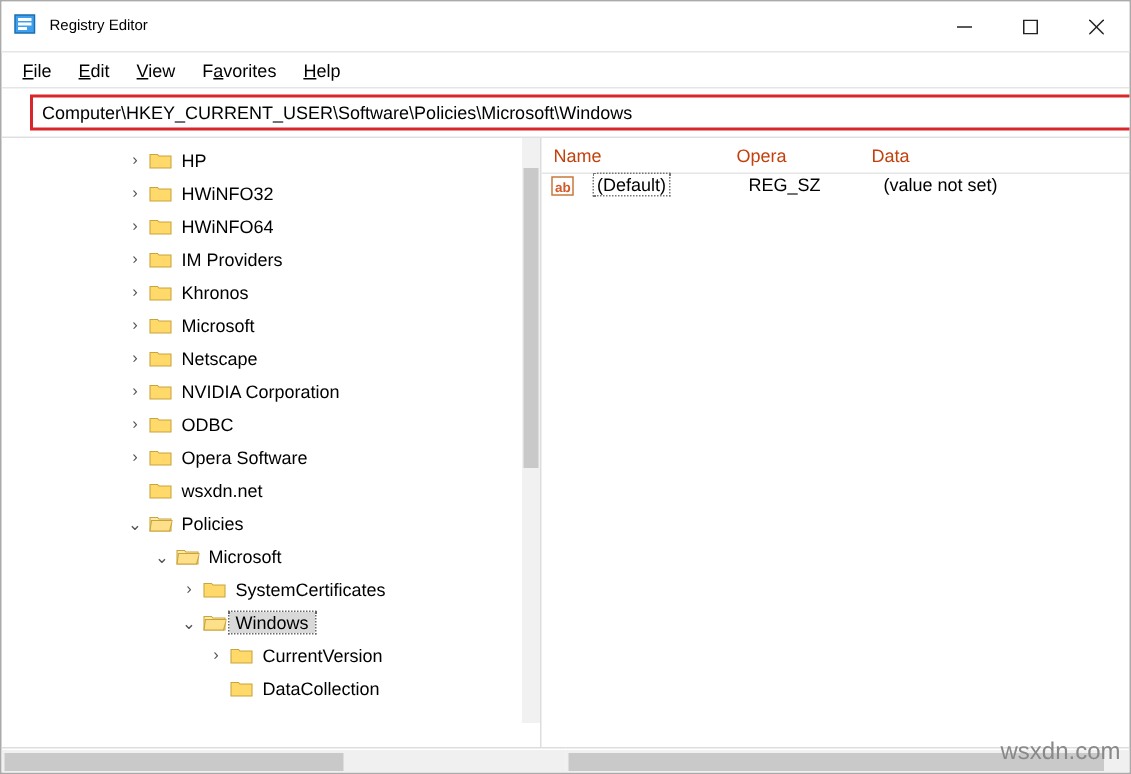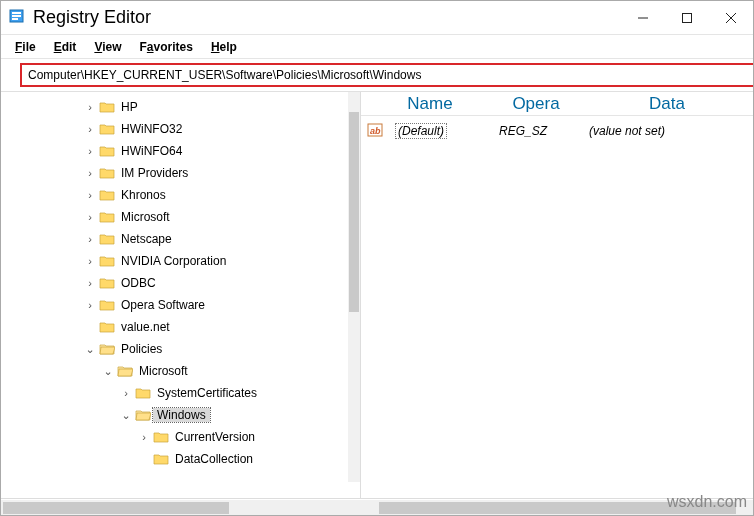--- a/index.html
+++ b/index.html
@@ -16,37 +16,37 @@
     .titlebar {
       height: 34px;
       display: flex;
       align-items: center;
       justify-content: space-between;
       padding: 0 0 0 8px;
       background: #fff;
       border-bottom: 1px solid #e5e5e5;
     }
     .titlebar-left { display: flex; align-items: center; gap: 8px; }
-    .title-text { font-size: 18px; }
+    .title-text { font-size: 10px; }
     .titlebar-right { display: flex; }
     .winbtn {
       width: 44px; height: 32px;
       display: flex; align-items: center; justify-content: center;
       font-size: 14px; color: #222;
       cursor: default;
     }
     .menubar {
       display: flex;
       gap: 2px;
       padding: 2px 6px;
       border-bottom: 1px solid #e5e5e5;
       height: 24px;
       align-items: center;
     }
-    .menuitem { padding: 2px 8px; cursor: default; font-weight: bold; }
+    .menuitem { padding: 2px 8px; cursor: default; }
     .menuitem u { text-decoration: underline; }
     .addressbar {
       padding: 4px 6px;
       border-bottom: 1px solid #e0e0e0;
     }
     .addressbox {
       border: 2px solid #d9262a;
       padding: 3px 6px;
       font-size: 12px;
       background: #fff;
@@ -85,32 +85,30 @@
     .treelabel.sel { background: #d9d9d9; outline: 1px dotted #666; padding: 0 4px; }
     .ind1 { padding-left: 78px; }
     .ind2 { padding-left: 96px; }
     .ind3 { padding-left: 114px; }
     .ind4 { padding-left: 132px; }
     .listhead {
       display: flex;
       border-bottom: 1px solid #e5e5e5;
       height: 24px;
       align-items: center;
-      font-size: 17px;
-      color: #0369a1;
-      text-align: center;
+      font-size: 12px;
+      color: #c2410c;
     }
     .col-name { width: 130px; padding-left: 8px; }
     .col-type { width: 90px; }
     .col-data { flex: 1; }
     .listrow {
       display: flex;
       height: 22px;
-      align-items: flex-end;
-      font-style: italic;
+      align-items: flex-start;
     }
     .valicon { width: 16px; height: 16px; display: inline-flex; align-items: center; justify-content: center; margin: 0 4px 0 6px; }
     .valname { border: 1px dotted #777; padding: 0 2px; }
     .hscroll {
       position: absolute;
       bottom: 0; left: 0; right: 0;
       height: 16px;
       background: #f0f0f0;
       display: flex;
       align-items: center;
@@ -277,21 +275,21 @@
 
   </svg></span>
           <span class="treelabel ">Opera Software</span>
         </div>
         <div class="tree-row ind1">
           <span class="tw none"></span>
           <span class="folder-icon"><svg width="16" height="14" viewBox="0 0 16 14">
     <path d="M1 3 L1 12 L15 12 L15 4 L7 4 L6 3 Z" fill="#ffd96a" stroke="#c9a43a" stroke-width="0.7"></path>
 
   </svg></span>
-          <span class="treelabel ">value.net</span>
+          <span class="treelabel ">wsxdn.net</span>
         </div>
         <div class="tree-row ind1">
           <span class="tw ">⌄</span>
           <span class="folder-icon"><svg width="16" height="14" viewBox="0 0 16 14">
     <path d="M1 3 L1 12 L15 12 L15 4 L7 4 L6 3 Z" fill="#ffe9a8" stroke="#c9a43a" stroke-width="0.7"></path>
     <path d="M2 5 L16 5 L14 12 L1 12 Z" fill="#ffe08a" stroke="#c9a43a" stroke-width="0.7"></path>
   </svg></span>
           <span class="treelabel ">Policies</span>
         </div>
         <div class="tree-row ind2">

